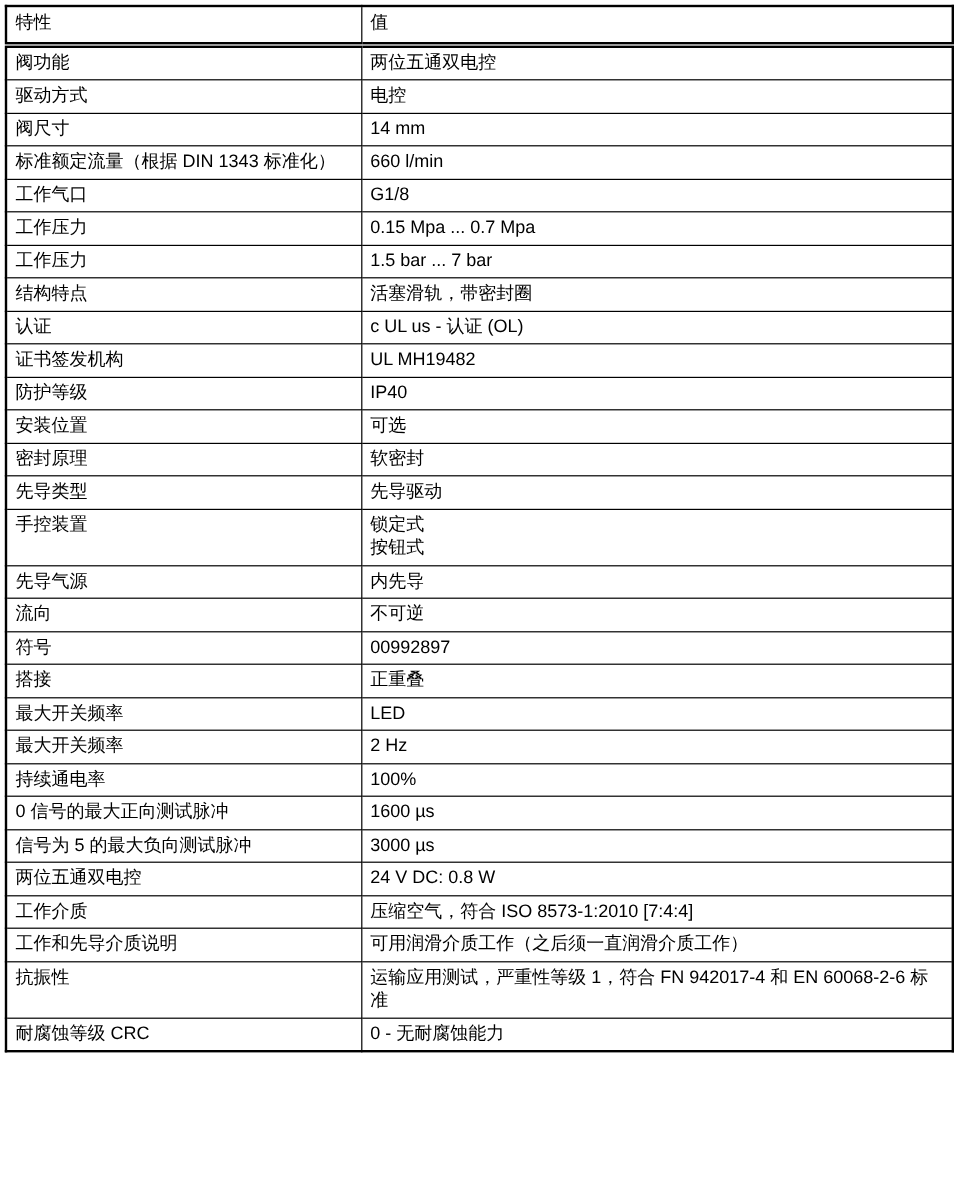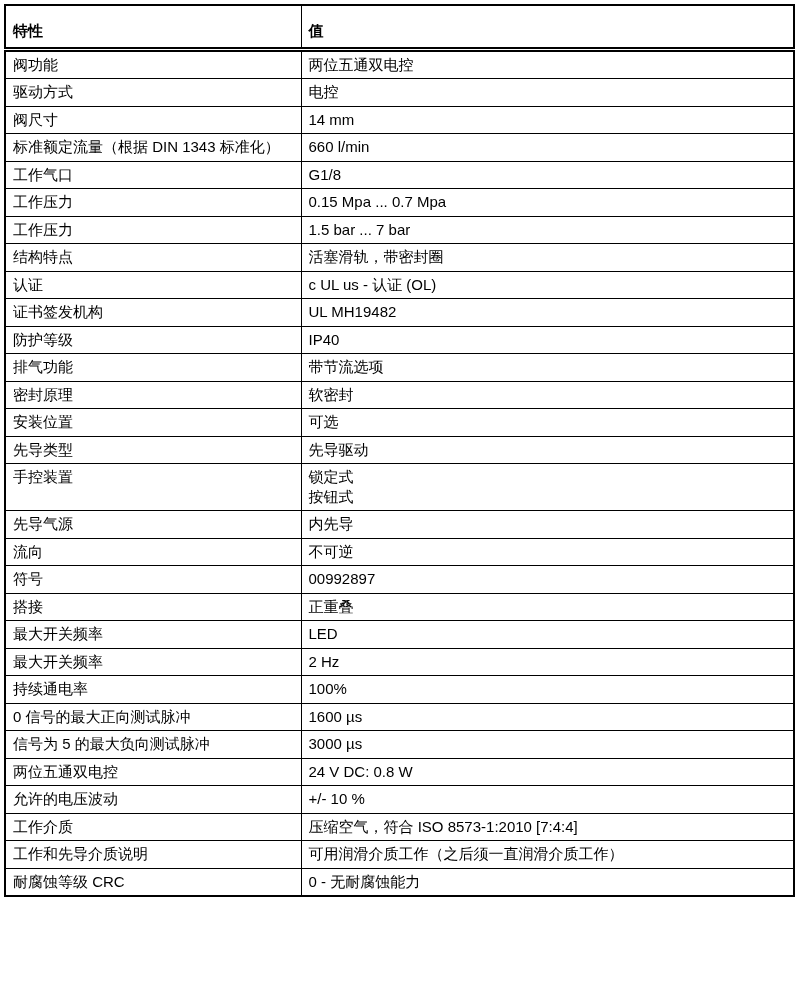--- a/index.html
+++ b/index.html
@@ -29,23 +29,22 @@
     font-size: 15px;
     line-height: 19.5px;
     text-align: left;
     vertical-align: top;
     font-weight: normal;
     white-space: pre-line;
     overflow: hidden;
   }
   .spec-table thead th {
     border-bottom: 5px double #000000;
-    padding-top: 15px;
+    padding-top: 3px;
     padding-bottom: 6px;
-    font-weight: bold;
   }
 </style>
 </head>
 <body>
 
 <table class="spec-table">
   <colgroup>
     <col class="col-prop">
     <col class="col-val">
   </colgroup>
@@ -105,33 +104,29 @@
   <tr>
     <td>证书签发机构</td>
     <td>UL MH19482</td>
   </tr>
 
   <tr>
     <td>防护等级</td>
     <td>IP40</td>
   </tr>
 
-  <tr>
-    <td>排气功能</td>
-    <td>带节流选项</td>
+
+  <tr>
+    <td>安装位置</td>
+    <td>可选</td>
   </tr>
 
   <tr>
     <td>密封原理</td>
     <td>软密封</td>
-  </tr>
-
-  <tr>
-    <td>安装位置</td>
-    <td>可选</td>
   </tr>
 
   <tr>
     <td>先导类型</td>
     <td>先导驱动</td>
   </tr>
 
   <tr>
     <td>手控装置</td>
     <td>锁定式
@@ -182,35 +177,35 @@
   <tr>
     <td>信号为 5 的最大负向测试脉冲</td>
     <td>3000 µs</td>
   </tr>
 
   <tr>
     <td>两位五通双电控</td>
     <td>24 V DC: 0.8 W</td>
   </tr>
 
-  <tr>
-    <td>允许的电压波动</td>
-    <td>+/- 10 %</td>
-  </tr>
 
   <tr>
     <td>工作介质</td>
     <td>压缩空气，符合 ISO 8573-1:2010 [7:4:4]</td>
   </tr>
 
   <tr>
     <td>工作和先导介质说明</td>
     <td>可用润滑介质工作（之后须一直润滑介质工作）</td>
   </tr>
 
+  <tr>
+    <td>抗振性</td>
+    <td>运输应用测试，严重性等级 1，符合 FN 942017-4 和 EN 60068-2-6 标准</td>
+  </tr>
 
 
   <tr>
     <td>耐腐蚀等级 CRC</td>
     <td>0 - 无耐腐蚀能力</td>
   </tr>
 </tbody>
 </table>
 
 </body></html>

